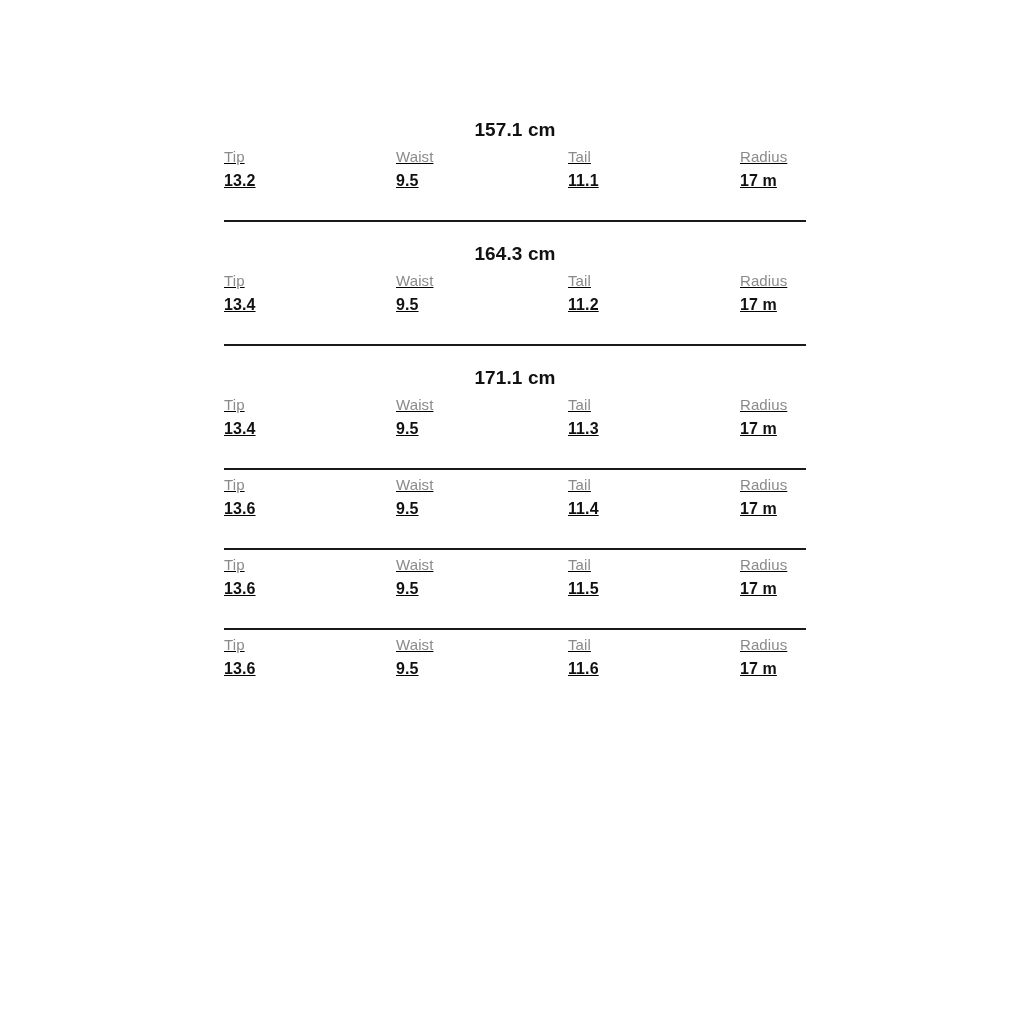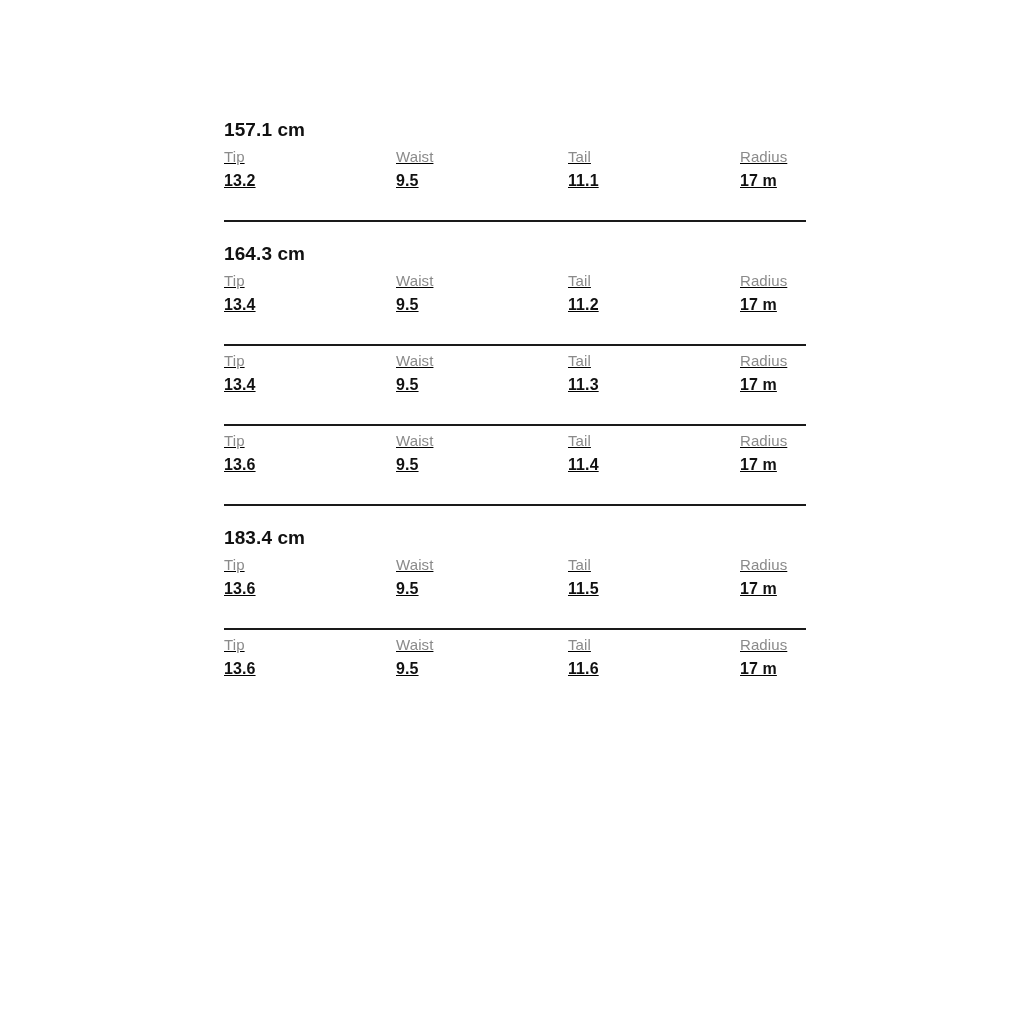--- a/index.html
+++ b/index.html
@@ -27,20 +27,21 @@
   }
 
   .size-heading {
     font-size: 19px;
     font-weight: bold;
     color: #111111;
     letter-spacing: 0.1px;
     line-height: 24px;
     padding-top: 0px;
     margin: 0;
+    text-align: center;
   }
 
   .spec-row {
     display: flex;
     width: 100%;
     margin-top: 6px;
     text-decoration: underline;
   }
 
   .spec-col {
@@ -126,20 +127,21 @@
       </div>
       <div class="spec-col">
         <div class="spec-label">Radius</div>
         <div class="spec-value">17 m</div>
       </div>
     </div>
     <div class="divider"></div>
   </div>
 
   <div class="size-block">
+    <div class="size-heading">171.1 cm</div>
     <div class="spec-row">
       <div class="spec-col">
         <div class="spec-label">Tip</div>
         <div class="spec-value">13.4</div>
       </div>
       <div class="spec-col">
         <div class="spec-label">Waist</div>
         <div class="spec-value">9.5</div>
       </div>
       <div class="spec-col">
@@ -170,21 +172,20 @@
       </div>
       <div class="spec-col">
         <div class="spec-label">Radius</div>
         <div class="spec-value">17 m</div>
       </div>
     </div>
     <div class="divider"></div>
   </div>
 
   <div class="size-block">
-    <div class="size-heading">183.4 cm</div>
     <div class="spec-row">
       <div class="spec-col">
         <div class="spec-label">Tip</div>
         <div class="spec-value">13.6</div>
       </div>
       <div class="spec-col">
         <div class="spec-label">Waist</div>
         <div class="spec-value">9.5</div>
       </div>
       <div class="spec-col">

